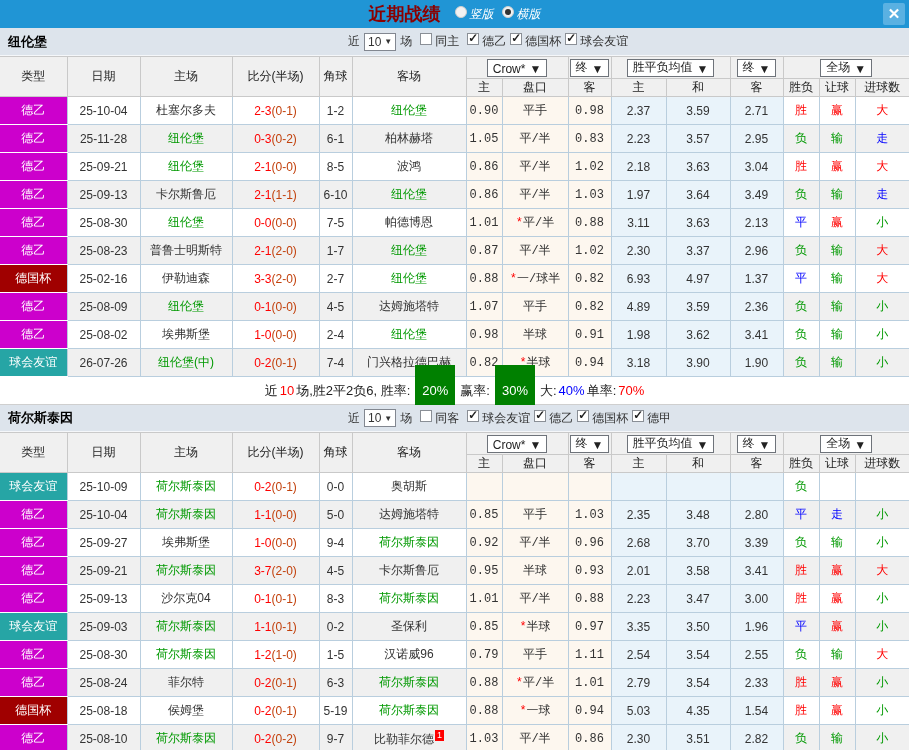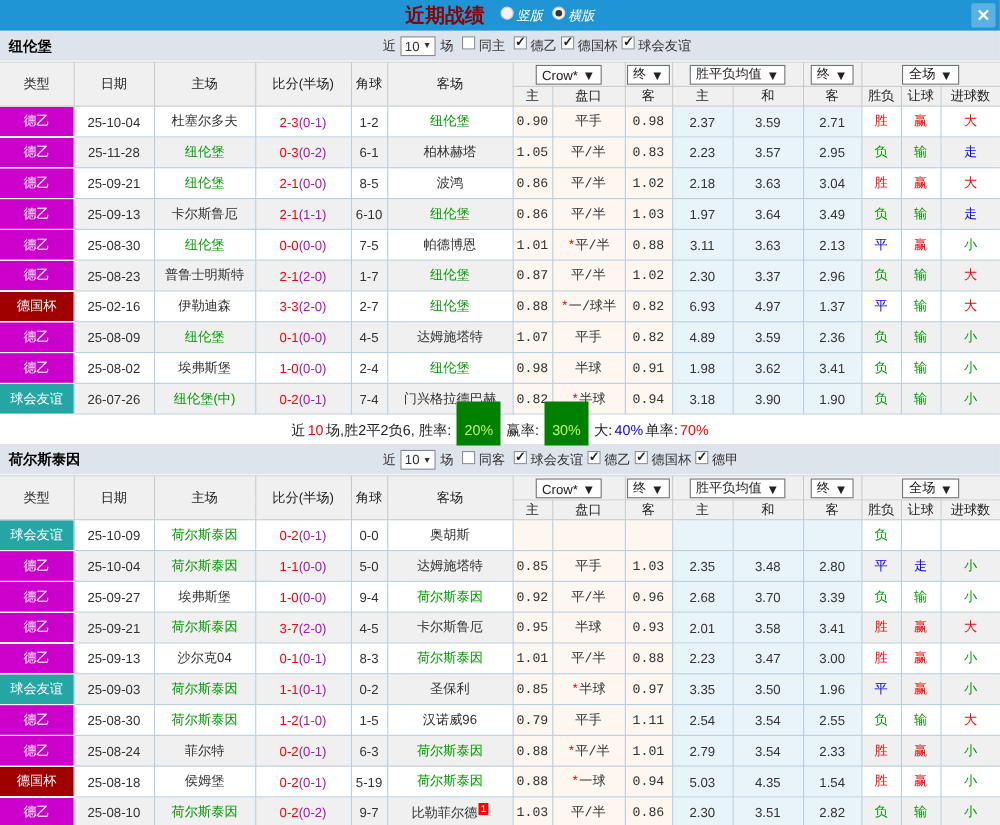--- a/index.html
+++ b/index.html
@@ -67,33 +67,33 @@
   td.o-c { background:var(--tint-crow);font-family:Liberation Mono, monospace; }
   td.o-w { background:var(--tint-wdl); }
   td.type { color:#fff; border-top-color:#fff; border-bottom-color:#fff; }
   .bg-de2 { background:var(--badge-de2); }
   .bg-cup { background:var(--badge-cup); }
   .bg-fr  { background:var(--badge-fr); }
   .f-r { color:var(--c-red); }
   .f-g { color:var(--c-green); }
   .f-b { color:var(--c-blue); }
   .ft { color:var(--c-red); }
-  .ht { color:#a21caf; }
+  .ht { color:#c2410c; }
   .star { color:var(--c-red); }
   .sup {
     display:inline-block; background:var(--c-red); color:#fff; font-size:9px;
     line-height:11px; padding:0 2px; vertical-align:super; margin-left:1px;
   }
   .sup:empty { display:none; }
   
   .summary {
     height:28px; display:flex; align-items:center; justify-content:center;
     font-size:13px; color:#222; border-bottom:1px solid #cfcfcf; background:#fff; gap:2px;
   }
-  .pct { background:var(--badge-rate); color:#bef264; padding:18px 7px; margin:0 3px; }
+  .pct { background:var(--badge-rate); color:#ffffff; padding:18px 7px; margin:0 3px; }
   .s-red { color:var(--c-red); }
   .s-blue { color:var(--c-blue); }
 </style>
 </head>
 <body>
 
 <div class="topbar">
   <span class="title">近期战绩</span>
   <label class="radio-lbl">
     <span class="radio"></span>

